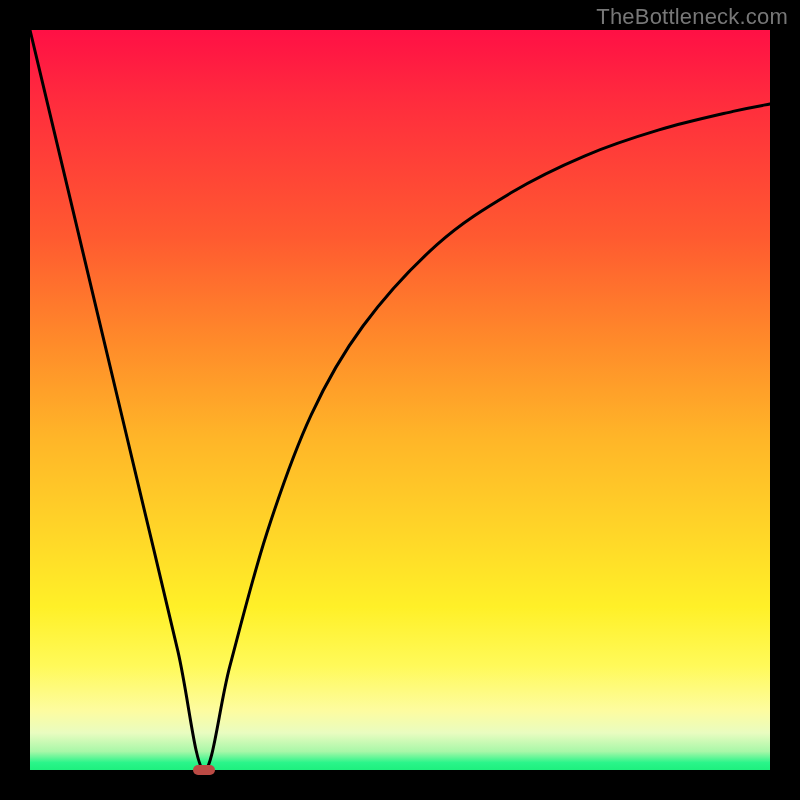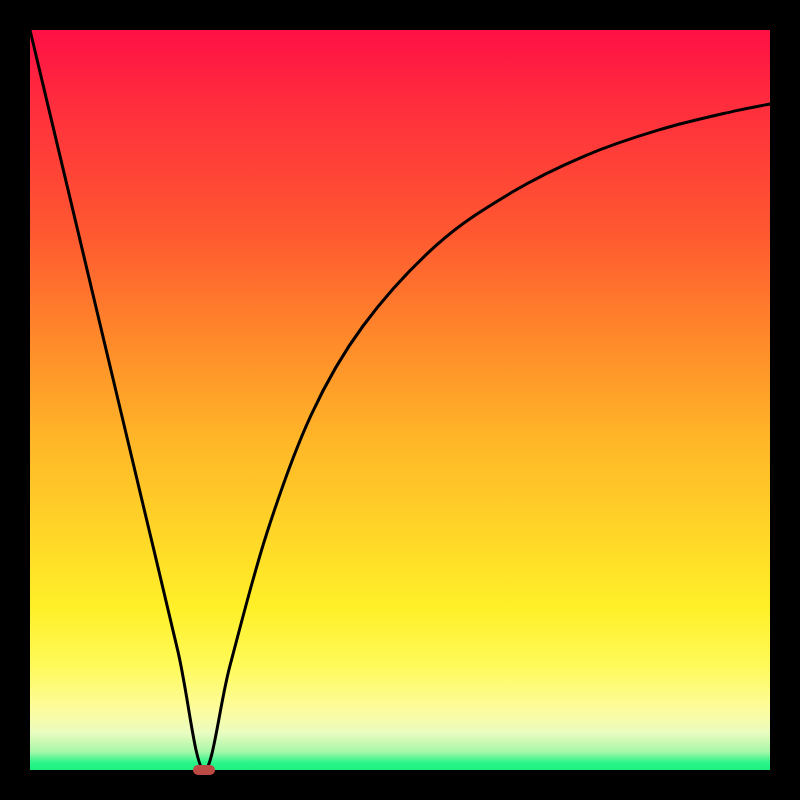--- a/index.html
+++ b/index.html
@@ -64,20 +64,21 @@
     height: 10px;
     border-radius: 6px;
     background: #bb4a44;
     transform: translate(-50%, -50%);
   }
 </style>
 </head>
 <body>
 
 <div class="frame">
+  <div class="watermark">TheBottleneck.com</div>
 
   <div class="plot-area">
     <svg class="curve" viewBox="0 0 740 740" preserveAspectRatio="none">
       <path id="curve-path" fill="none" stroke="#000" stroke-width="3" stroke-linecap="round" stroke-linejoin="round" d="M 0 0 C 6.166666666666667 25.899999999999995, 24.666666666666664 103.59999999999997, 37 155.39999999999998 C 49.333333333333336 207.2, 61.666666666666664 259, 74 310.8 C 86.33333333333333 362.6, 98.66666666666667 414.4, 111 466.2 C 123.33333333333333 518, 137.51666666666668 575.9666666666667, 148 621.6 C 158.48333333333332 667.2333333333333, 165.26666666666665 737.5333333333333, 173.89999999999998 740 C 182.5333333333333 742.4666666666667, 189.31666666666666 675.8666666666667, 199.8 636.4 C 210.28333333333336 596.9333333333333, 223.23333333333335 545.1333333333333, 236.8 503.2 C 250.36666666666667 461.26666666666665, 265.16666666666663 419.33333333333337, 281.2 384.8 C 297.23333333333335 350.26666666666665, 312.0333333333333 324.3666666666667, 333 296 C 353.9666666666667 267.6333333333333, 382.33333333333337 236.80000000000004, 407.00000000000006 214.60000000000002 C 431.66666666666674 192.4, 456.33333333333337 177.59999999999994, 481 162.79999999999995 C 505.66666666666663 147.99999999999997, 530.3333333333334 136.2833333333334, 555 125.80000000000007 C 579.6666666666666 115.31666666666673, 604.3333333333334 107.3, 629 99.89999999999998 C 653.6666666666666 92.49999999999996, 684.5 85.71666666666664, 703 81.39999999999998 C 721.5 77.08333333333331, 733.8333333333334 75.23333333333333, 740 74"></path>
     </svg>
     <div class="min-marker" id="min-marker" style="left: 173.9px; top: 740px; background: rgb(187, 74, 68);"></div>
   </div>
 </div>
 
 </body></html>

